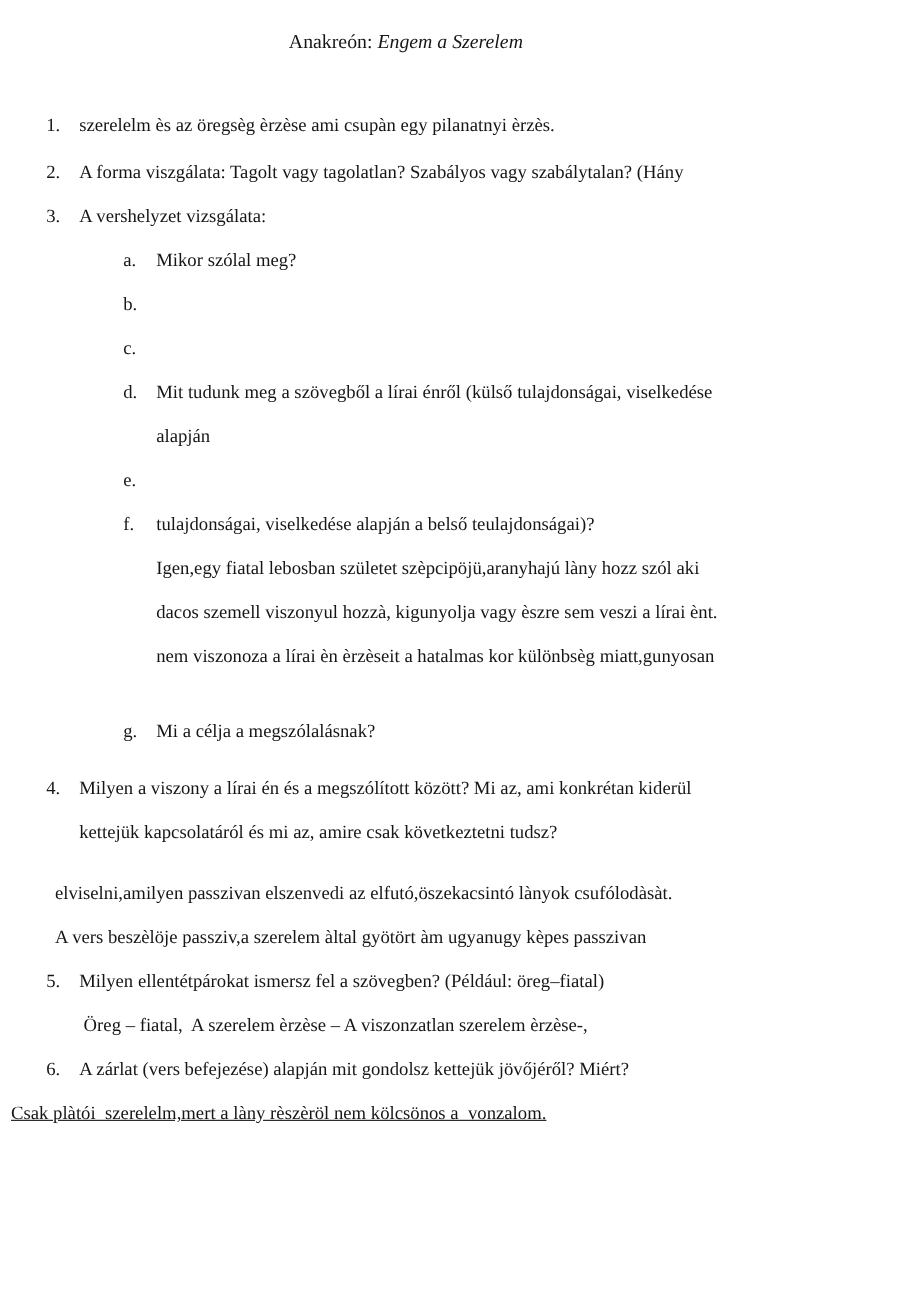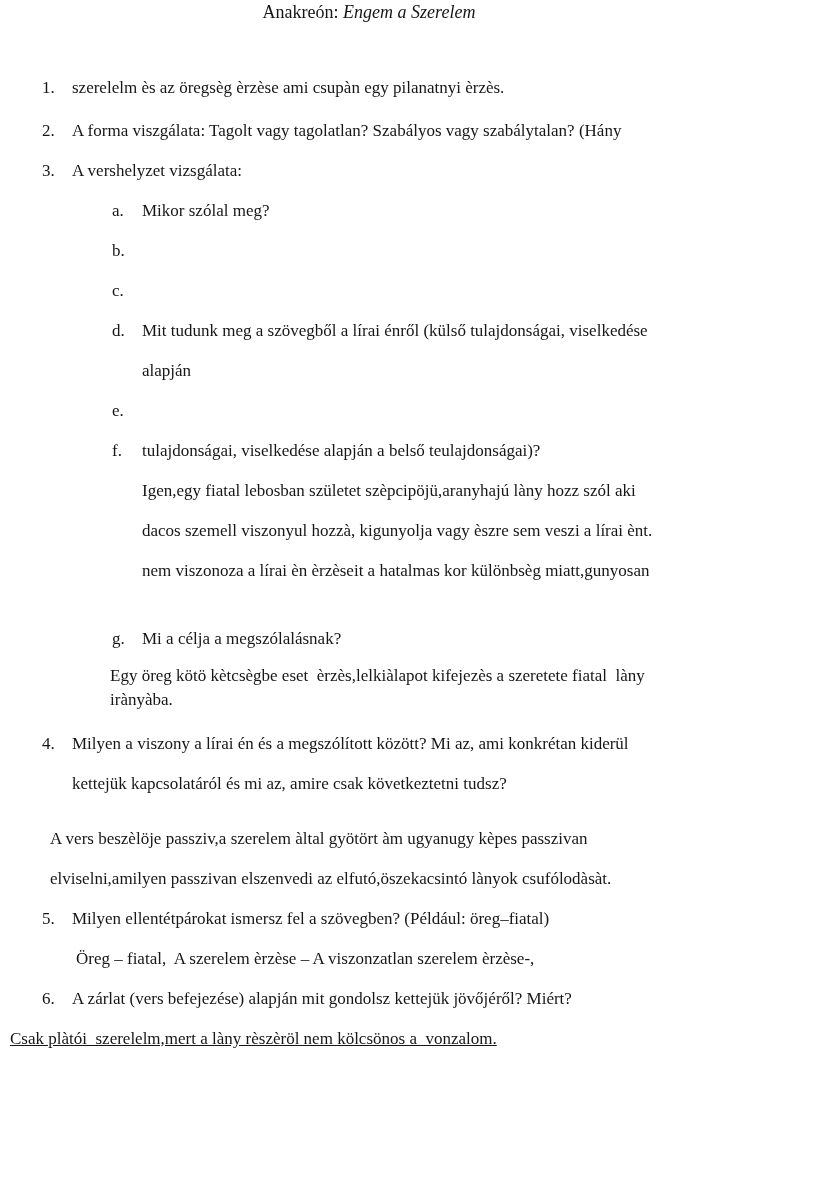--- a/index.html
+++ b/index.html
@@ -3,21 +3,21 @@
 <meta charset="utf-8">
 <style>
   html,body { margin:0; padding:0; background:#ffffff; }
   body {
     width:817px; height:1194px;
     font-family:"Liberation Serif", serif;
     font-size:17px; color:#161616;
   }
   .page {
     position:relative; width:738px; height:1194px;
-    box-sizing:border-box; overflow:hidden;
+    padding-top:26px; box-sizing:border-box; overflow:hidden;
     background:#ffffff;
   }
   .doc-title { text-align:center; font-size:18px; line-height:24px; white-space:pre; }
   .doc-title .work { font-style:italic; }
 
   .row { display:flex; align-items:flex-start; }
   .dbl { line-height:40px; }
   .sgl { line-height:27px; }
   .gsgl { line-height:24px; }
 
@@ -116,36 +116,32 @@
     <div class="line">nem viszonoza a lírai èn èrzèseit a hatalmas kor különbsèg miatt,gunyosan</div>
   </div>
 
   <div class="row dbl mt-g">
     <span class="marker m2">g.</span>
     <div class="lines">
       <div class="line">Mi a célja a megszólalásnak?</div>
     </div>
   </div>
 
-  <div class="answer gsgl ind-g mt-gans">
-    <div class="line">Egy öreg kötö kètcsègbe eset  èrzès,lelkiàlapot kifejezès a szeretete fiatal  làny</div>
-    <div class="line">irànyàba.</div>
-  </div>
 
   <div class="row dbl mt-q4">
     <span class="marker m1">4.</span>
     <div class="lines">
       <div class="line">Milyen a viszony a lírai én és a megszólított között? Mi az, ami konkrétan kiderül</div>
       <div class="line">kettejük kapcsolatáról és mi az, amire csak következtetni tudsz?</div>
     </div>
   </div>
 
   <div class="answer dbl ind-4 mt-a4">
+    <div class="line">elviselni,amilyen passzivan elszenvedi az elfutó,öszekacsintó lànyok csufólodàsàt.</div>
     <div class="line">A vers beszèlöje passziv,a szerelem àltal gyötört àm ugyanugy kèpes passzivan</div>
-    <div class="line">elviselni,amilyen passzivan elszenvedi az elfutó,öszekacsintó lànyok csufólodàsàt.</div>
   </div>
 
   <div class="row dbl">
     <span class="marker m1">5.</span>
     <div class="lines">
       <div class="line">Milyen ellentétpárokat ismersz fel a szövegben? (Például: öreg–fiatal)</div>
     </div>
   </div>
 
   <div class="answer dbl ind-5">

